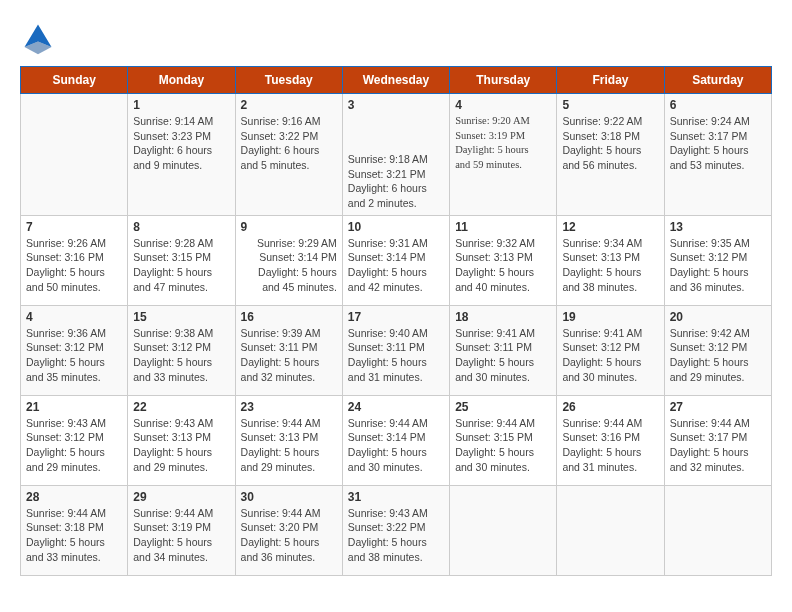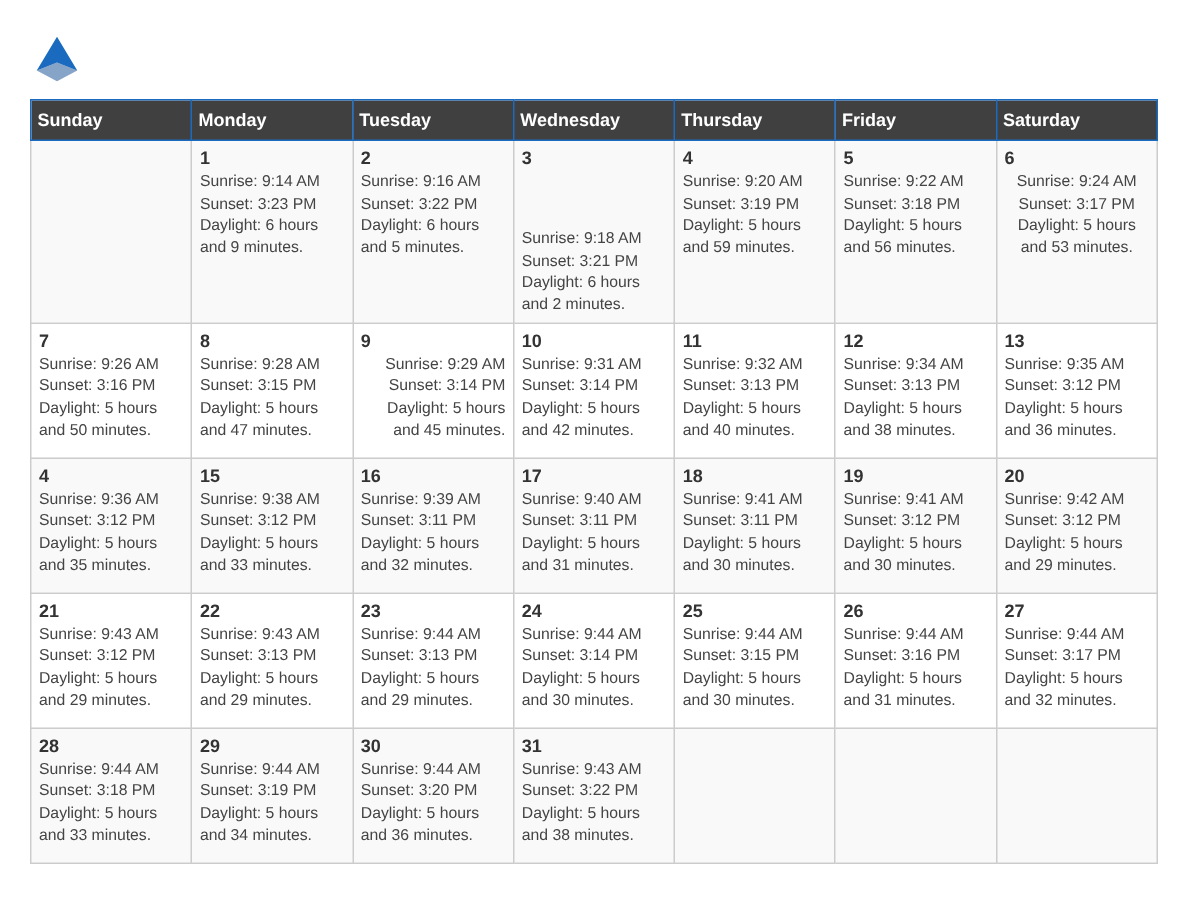--- a/index.html
+++ b/index.html
@@ -43,24 +43,24 @@
     .subtitle {
       font-size: 14px;
       color: #555;
     }
     table {
       width: 100%;
       border-collapse: collapse;
       font-size: 11px;
     }
     thead tr th {
-      background-color: #404040;
+      background-color: #c2410c;
       color: #fff;
       padding: 6px 4px;
-      text-align: left;
+      text-align: center;
       font-size: 12px;
       font-weight: bold;
       border: 1px solid #1a6abf;
     }
     tbody tr td {
       border: 1px solid #ccc;
       vertical-align: top;
       padding: 4px 5px;
       min-height: 80px;
       height: 90px;
@@ -138,35 +138,35 @@
         </td>
         <td>
           <span class="day-num">3</span>
           <div class="day-info" style="white-space: pre-line; margin-top: 40px;">Sunrise: 9:18 AM
 Sunset: 3:21 PM
 Daylight: 6 hours
 and 2 minutes.</div>
         </td>
         <td>
           <span class="day-num">4</span>
-          <div class="day-info" style="white-space: pre-line;">Sunrise: 9:20 AM
+          <div class="day-info" style="white-space: pre-line; font-family: Liberation Serif, serif;">Sunrise: 9:20 AM
 Sunset: 3:19 PM
 Daylight: 5 hours
 and 59 minutes.</div>
         </td>
         <td>
           <span class="day-num">5</span>
           <div class="day-info" style="white-space: pre-line;">Sunrise: 9:22 AM
 Sunset: 3:18 PM
 Daylight: 5 hours
 and 56 minutes.</div>
         </td>
         <td>
           <span class="day-num">6</span>
-          <div class="day-info" style="white-space: pre-line; text-align: center;">Sunrise: 9:24 AM
+          <div class="day-info" style="white-space: pre-line;">Sunrise: 9:24 AM
 Sunset: 3:17 PM
 Daylight: 5 hours
 and 53 minutes.</div>
         </td>
       </tr>
       <tr>
         <td>
           <span class="day-num">7</span>
           <div class="day-info" style="white-space: pre-line;">Sunrise: 9:26 AM
 Sunset: 3:16 PM

